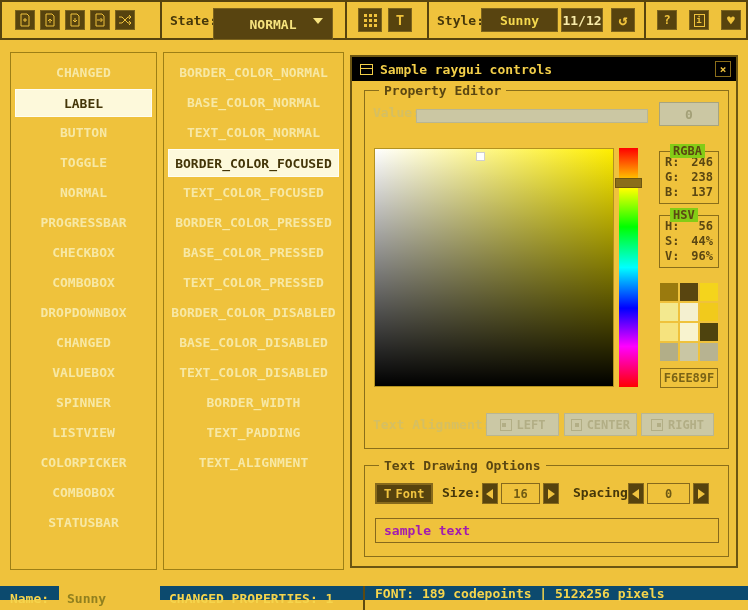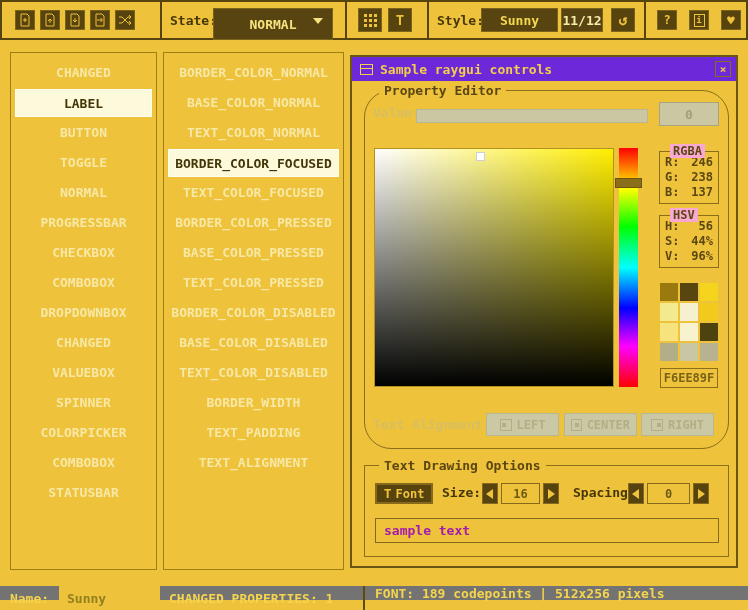--- a/index.html
+++ b/index.html
@@ -32,33 +32,33 @@
   .panel{position:absolute;border:1px solid #9d7f15;box-sizing:border-box;padding-top:6px;}
   .left-panel{left:10px;top:52px;width:147px;height:518px;}
   .mid-panel{left:163px;top:52px;width:181px;height:518px;}
   .list-item{height:28px;line-height:28px;margin:0 4px 2px;text-align:center;
              font-size:13px;color:#f7e8a5;box-sizing:border-box;cursor:pointer;}
   .list-item.selected{background:#fdf9db;border:1px solid #fffef2;color:#443608;}
 
   
   .window{position:absolute;left:350px;top:55px;width:388px;height:513px;
           border:2px solid #6b5512;box-sizing:border-box;}
-  .titlebar{height:24px;background:#6d28d9;display:flex;align-items:center;position:relative;}
+  .titlebar{height:24px;background:#000000;display:flex;align-items:center;position:relative;text-decoration:underline;}
   .win-icon{width:13px;height:11px;border:1px solid #f2ce49;margin-left:8px;box-sizing:border-box;}
   .win-icon>div{height:3px;border-bottom:1px solid #f2ce49;}
   .title-text{color:#f2ce49;font-size:13px;margin-left:7px;}
   .close-btn{position:absolute;right:5px;top:4px;width:16px;height:16px;
              border:1px solid #8a6d1a;color:#f0c33f;font-size:11px;background:transparent;
              display:flex;align-items:center;justify-content:center;font-family:inherit;
              font-weight:bold;padding:0;cursor:pointer;}
 
   .group{position:absolute;border:1px solid #8a6e1a;}
   .group-label{position:absolute;top:-8px;left:14px;background:#efc23c;padding:0 5px;
                color:#5b4712;font-size:13px;line-height:15px;}
-  #prop-group{left:12px;top:33px;width:363px;height:357px;border-radius:27px;}
+  #prop-group{left:12px;top:33px;width:363px;height:357px;}
   #text-group{left:12px;top:408px;width:363px;height:90px;}
 
   .dis-label{position:absolute;color:#d5bf62;font-size:13px;}
   .slider-dis{position:absolute;left:51px;top:18px;width:232px;height:14px;
               background:#cbc7a3;border:1px solid #b9b692;box-sizing:border-box;}
   .valuebox-dis{position:absolute;left:294px;top:11px;width:60px;height:24px;
                 background:#cbc7a3;border:1px solid #a7a47e;box-sizing:border-box;
                 color:#a3a077;font-size:13px;display:flex;align-items:center;justify-content:center;}
 
   .sv-panel{position:absolute;left:9px;top:57px;width:240px;height:239px;
@@ -66,21 +66,21 @@
   .sv-cursor{position:absolute;left:101px;top:3px;width:9px;height:9px;background:#fff;
              border:1px solid #cfcfcf;box-sizing:border-box;}
   .hue-bar{position:absolute;left:254px;top:57px;width:19px;height:239px;
            background:linear-gradient(to bottom,#f00 0%,#ff0 17%,#0f0 33%,#0ff 50%,#00f 67%,#f0f 83%,#f00 100%);}
   .hue-handle{position:absolute;left:-4px;top:30px;width:27px;height:10px;
               background:#8a6e1a;border:1px solid #6b5512;box-sizing:border-box;}
 
   .mini-group{position:absolute;left:294px;width:60px;height:53px;border:1px solid #8a6e1a;
               box-sizing:border-box;padding-top:3px;}
   #rgba-group{top:60px;} #hsv-group{top:124px;}
-  .mini-label{position:absolute;top:-8px;left:10px;background:#f9a8d4;padding:0 3px;
+  .mini-label{position:absolute;top:-8px;left:10px;background:#84cc16;padding:0 3px;
               color:#5b4712;font-size:12px;line-height:14px;}
   .mini-row{display:flex;justify-content:space-between;padding:0 5px;font-size:12px;
             color:#5b4712;line-height:15px;}
 
   .swatch-grid{position:absolute;left:295px;top:192px;width:58px;height:78px;display:grid;
                grid-template-columns:repeat(3,18px);grid-auto-rows:18px;gap:2px;}
   .swatch{width:18px;height:18px;cursor:pointer;}
   .hex-box{position:absolute;left:295px;top:277px;width:58px;height:20px;
            border:1px solid #8a6e1a;box-sizing:border-box;color:#7a6316;font-size:12px;
            display:flex;align-items:center;justify-content:center;}
@@ -107,21 +107,21 @@
   .tri-r{width:0;height:0;border:5px solid transparent;border-left:7px solid #f0c33f;margin-right:-6px;}
   #size-dec{left:117px;} #size-inc{left:178px;} #sp-dec{left:263px;} #sp-inc{left:328px;}
   .spin-box{position:absolute;top:17px;height:21px;border:1px solid #86691c;box-sizing:border-box;
             color:#6f5a14;font-size:12px;display:flex;align-items:center;justify-content:center;}
   #size-box{left:136px;width:39px;} #sp-box{left:282px;width:43px;}
   .sample-box{position:absolute;left:10px;top:52px;width:344px;height:25px;
               border:1px solid #86691c;box-sizing:border-box;color:#a21caf;font-size:13px;
               display:flex;align-items:center;padding-left:8px;}
 
   
-  .statusbar{position:absolute;left:0;top:586px;width:748px;height:14px;background:#737373;
+  .statusbar{position:absolute;left:0;top:586px;width:748px;height:14px;background:#0c4a6e;
              color:#f6d54d;font-size:13px;}
   .sb-name-label{position:absolute;left:0;top:0;width:59px;height:24px;display:flex;
                  align-items:center;justify-content:center;}
   .sb-input{position:absolute;left:59px;top:0;width:101px;height:24px;background:#efc23c;
             color:#91801f;display:flex;align-items:center;padding-left:8px;box-sizing:border-box;}
   .sb-changed{position:absolute;left:160px;top:0;width:205px;height:24px;display:flex;
               align-items:center;padding-left:9px;box-sizing:border-box;border-right:2px solid #5d4a10;}
   .sb-font{position:absolute;left:367px;top:0;right:0;height:24px;display:flex;
            align-items:flex-start;padding-left:8px;}
   svg{display:block;}
@@ -224,20 +224,21 @@
       <div class="list-item">BUTTON</div>
       <div class="list-item">TOGGLE</div>
       <div class="list-item">NORMAL</div>
       <div class="list-item">PROGRESSBAR</div>
       <div class="list-item">CHECKBOX</div>
       <div class="list-item">COMBOBOX</div>
       <div class="list-item">DROPDOWNBOX</div>
       <div class="list-item">CHANGED</div>
       <div class="list-item">VALUEBOX</div>
       <div class="list-item">SPINNER</div>
+      <div class="list-item">LISTVIEW</div>
       <div class="list-item">COLORPICKER</div>
       <div class="list-item">COMBOBOX</div>
       <div class="list-item">STATUSBAR</div>
     </div>
 
   <div class="panel mid-panel">
       <div class="list-item">BORDER_COLOR_NORMAL</div>
       <div class="list-item">BASE_COLOR_NORMAL</div>
       <div class="list-item">TEXT_COLOR_NORMAL</div>
       <div class="list-item selected">BORDER_COLOR_FOCUSED</div>

